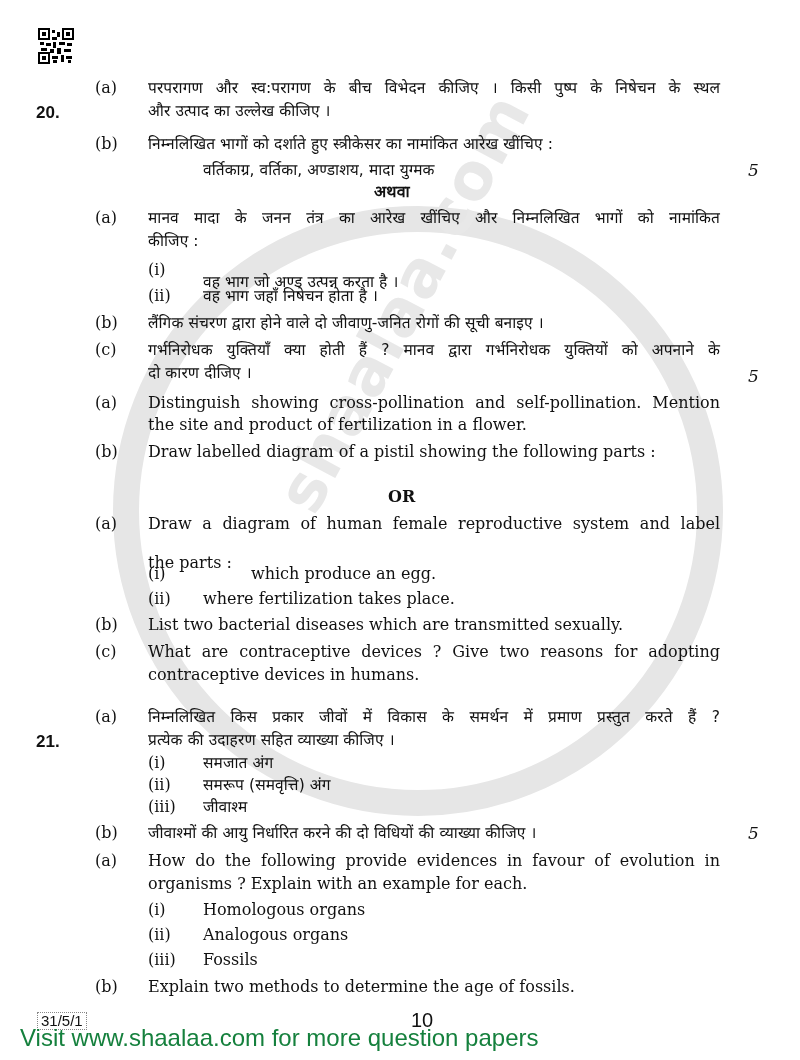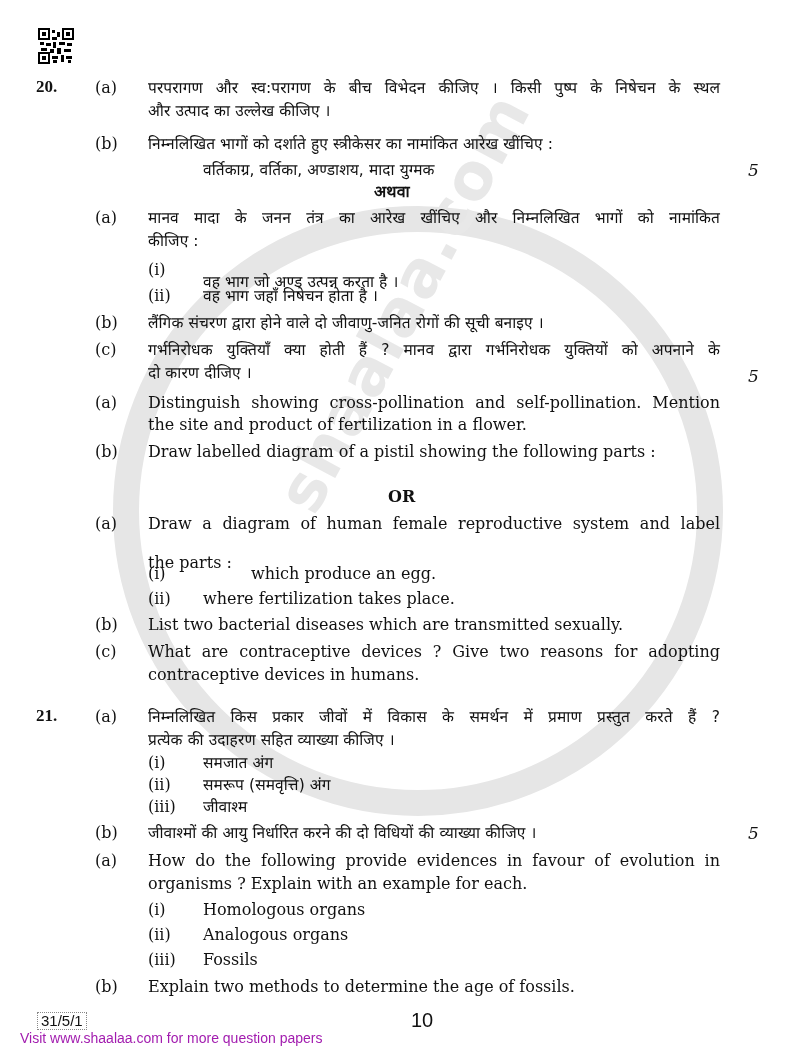--- a/index.html
+++ b/index.html
@@ -24,38 +24,38 @@
 
   .qr {
     position: absolute; left: 38px; top: 28px; width: 36px; height: 36px; z-index: 2;
   }
 
   .line {
     position: absolute; z-index: 1; white-space: nowrap; font-size: 16.5px; line-height: 22px;
   }
   .hi { font-family: "DejaVu Sans", sans-serif; font-size: 15.5px; letter-spacing: 0.1px; }
   .en { font-family: "DejaVu Serif", serif; font-size: 16px; }
-  .qnum { position: absolute; z-index: 1; font-weight: bold; font-size: 17px; font-family: Liberation Serif, serif; }
+  .qnum { position: absolute; z-index: 1; font-weight: bold; font-size: 17px; font-family: Liberation Sans, sans-serif; margin-top: 26px; }
   .lbl { position: absolute; z-index: 1; font-size: 16px; font-family: "DejaVu Serif", serif; }
   .marks { position: absolute; z-index: 1; left: 748px; font-style: italic; font-size: 17px; font-family: "DejaVu Serif", serif; }
   .center { position: absolute; z-index: 1; font-weight: bold; font-size: 16px; }
   .justify { white-space: normal; width: 572px; text-align: justify; text-align-last: justify; }
 
   .footer-code {
     position: absolute; left: 37px; top: 1012px; z-index: 2;
     font-family: "Liberation Sans", sans-serif; font-size: 15px;
     border: 1px dotted #888; padding: 0 3px; line-height: 16px;
   }
   .footer-page {
     position: absolute; left: 411px; top: 1012px; z-index: 2;
     font-family: "Liberation Sans", sans-serif; font-size: 20px; line-height: 16px;
   }
   .footer-visit {
     position: absolute; left: 20px; top: 1027px; z-index: 3;
-    font-family: "Liberation Sans", sans-serif; font-size: 14px; line-height: 22px; color: #a21caf;
+    font-family: "Liberation Sans", sans-serif; font-size: 24px; line-height: 22px; color: #15803d;
   }
 </style>
 </head>
 <body>
 
 <div class="page">
 
   <div class="watermark"></div>
   <div class="watermark-text">shaalaa.com</div>
 

